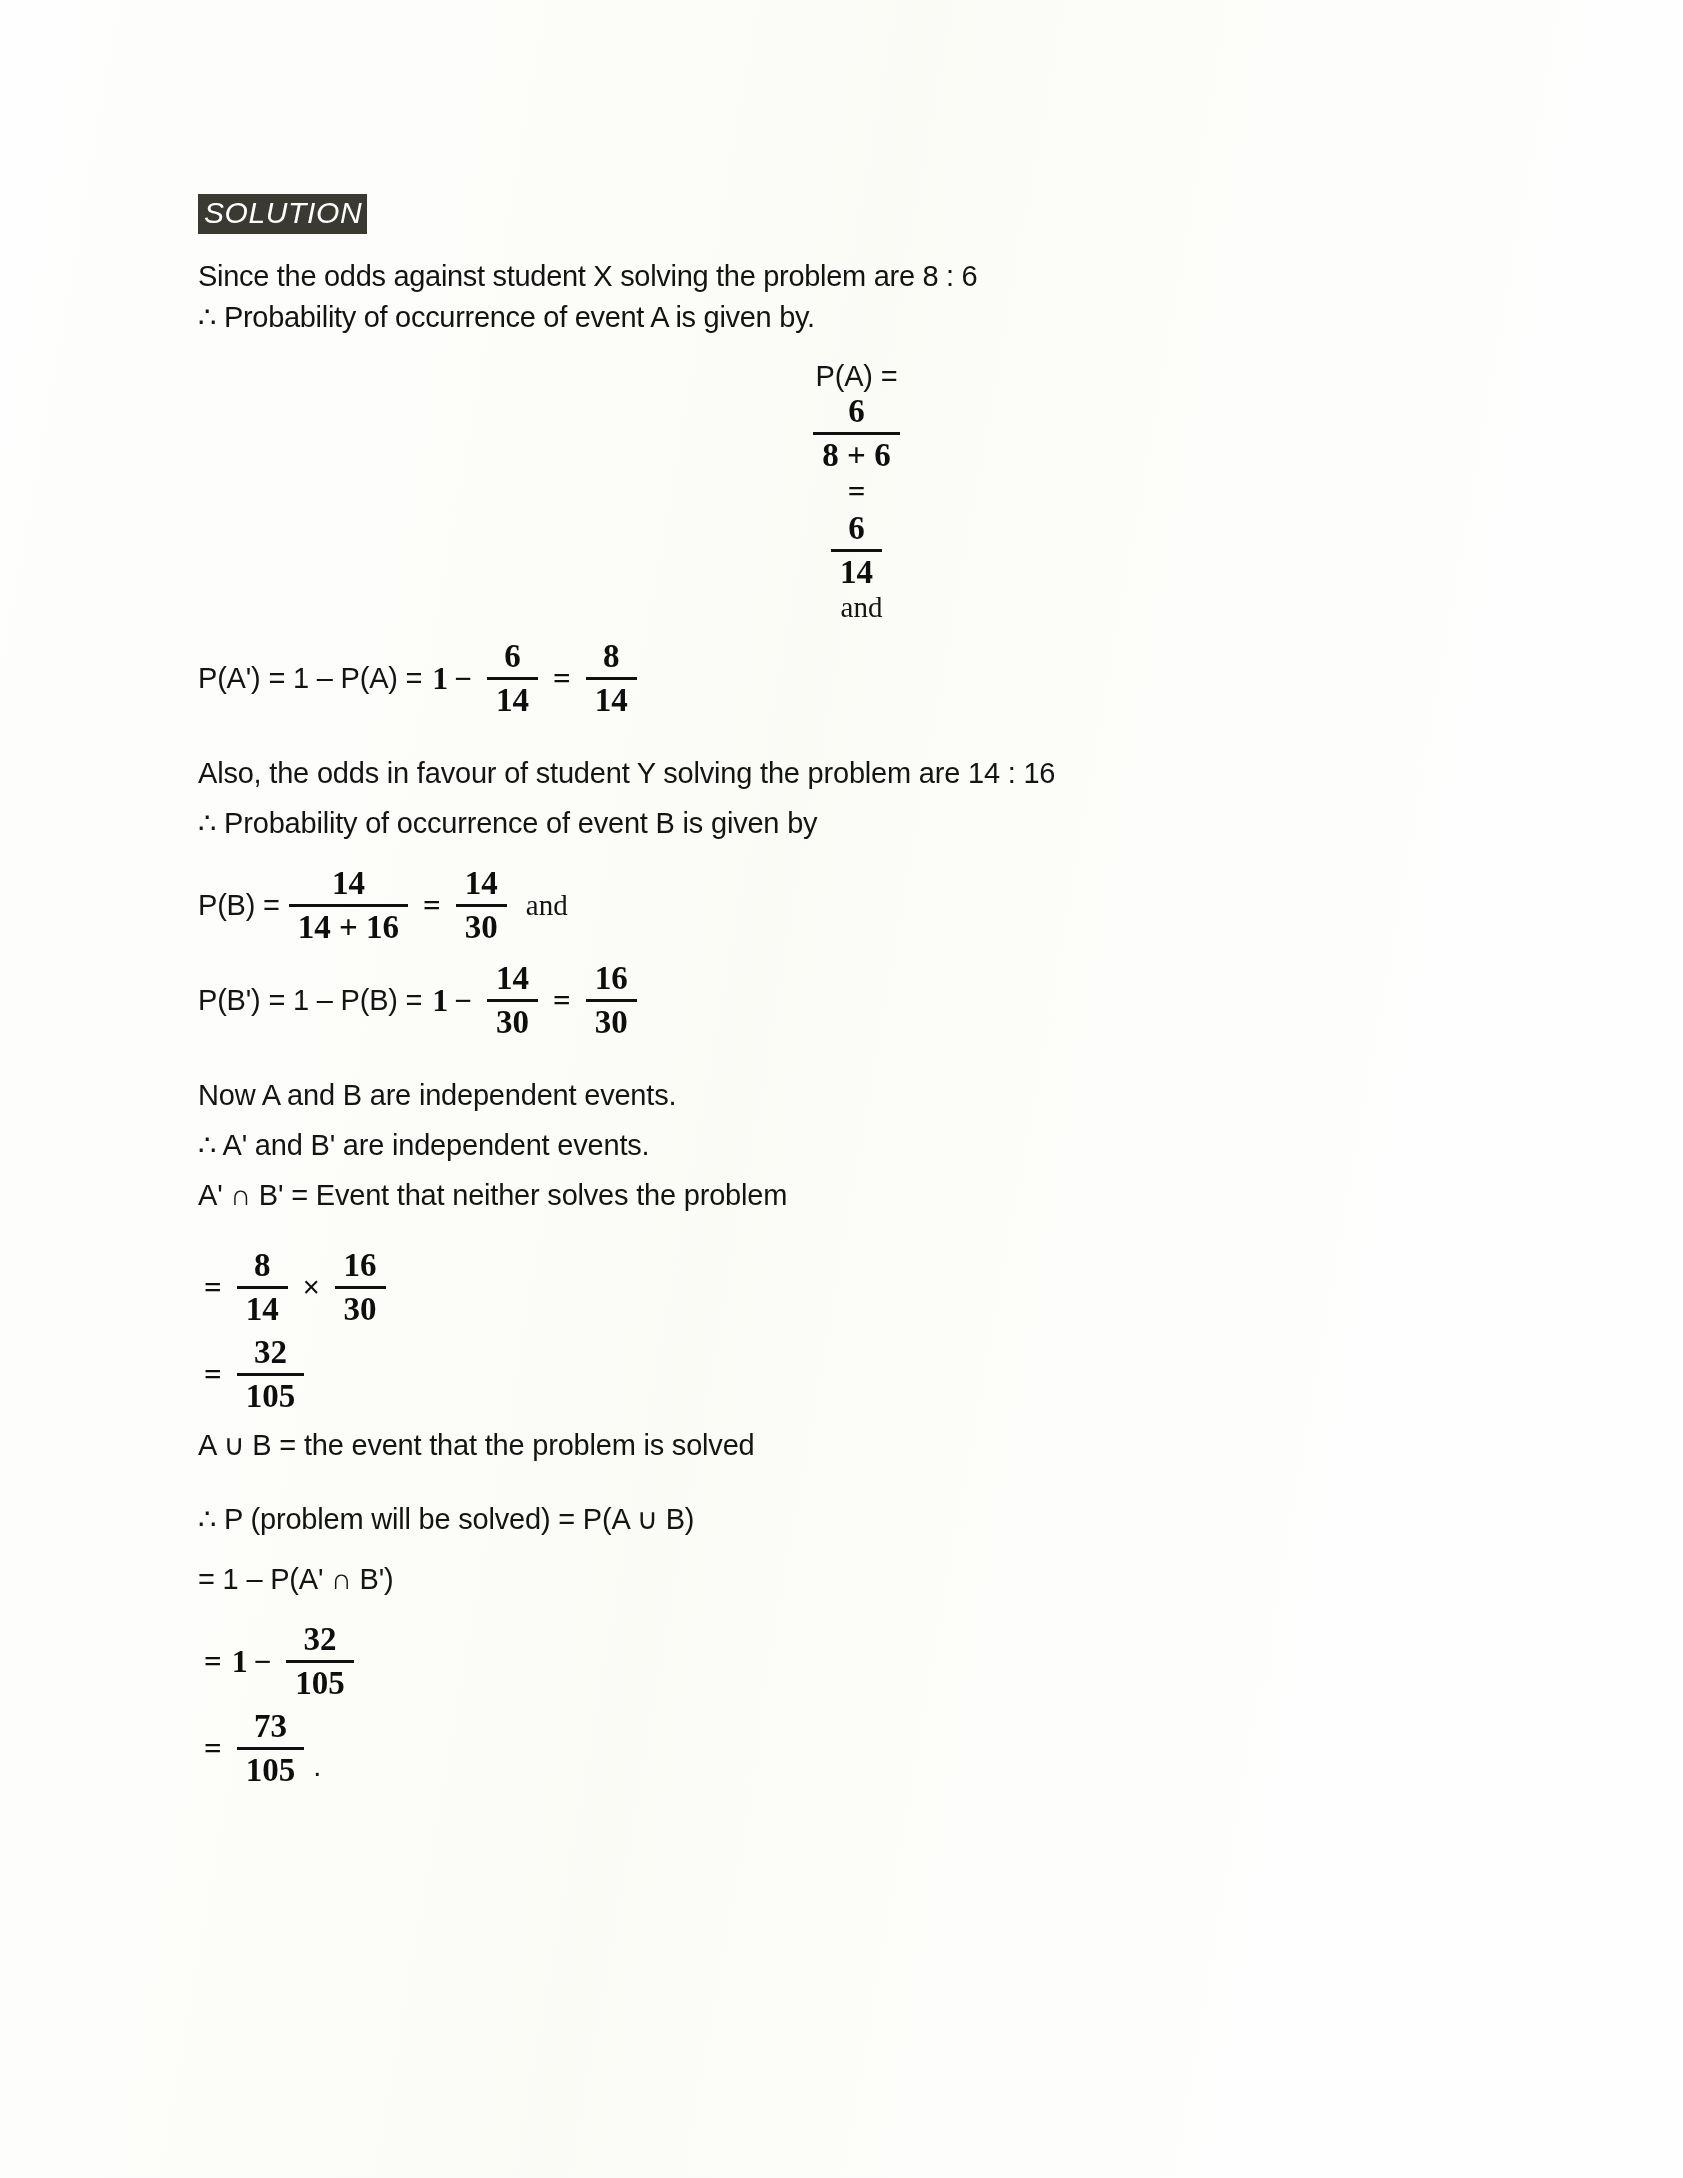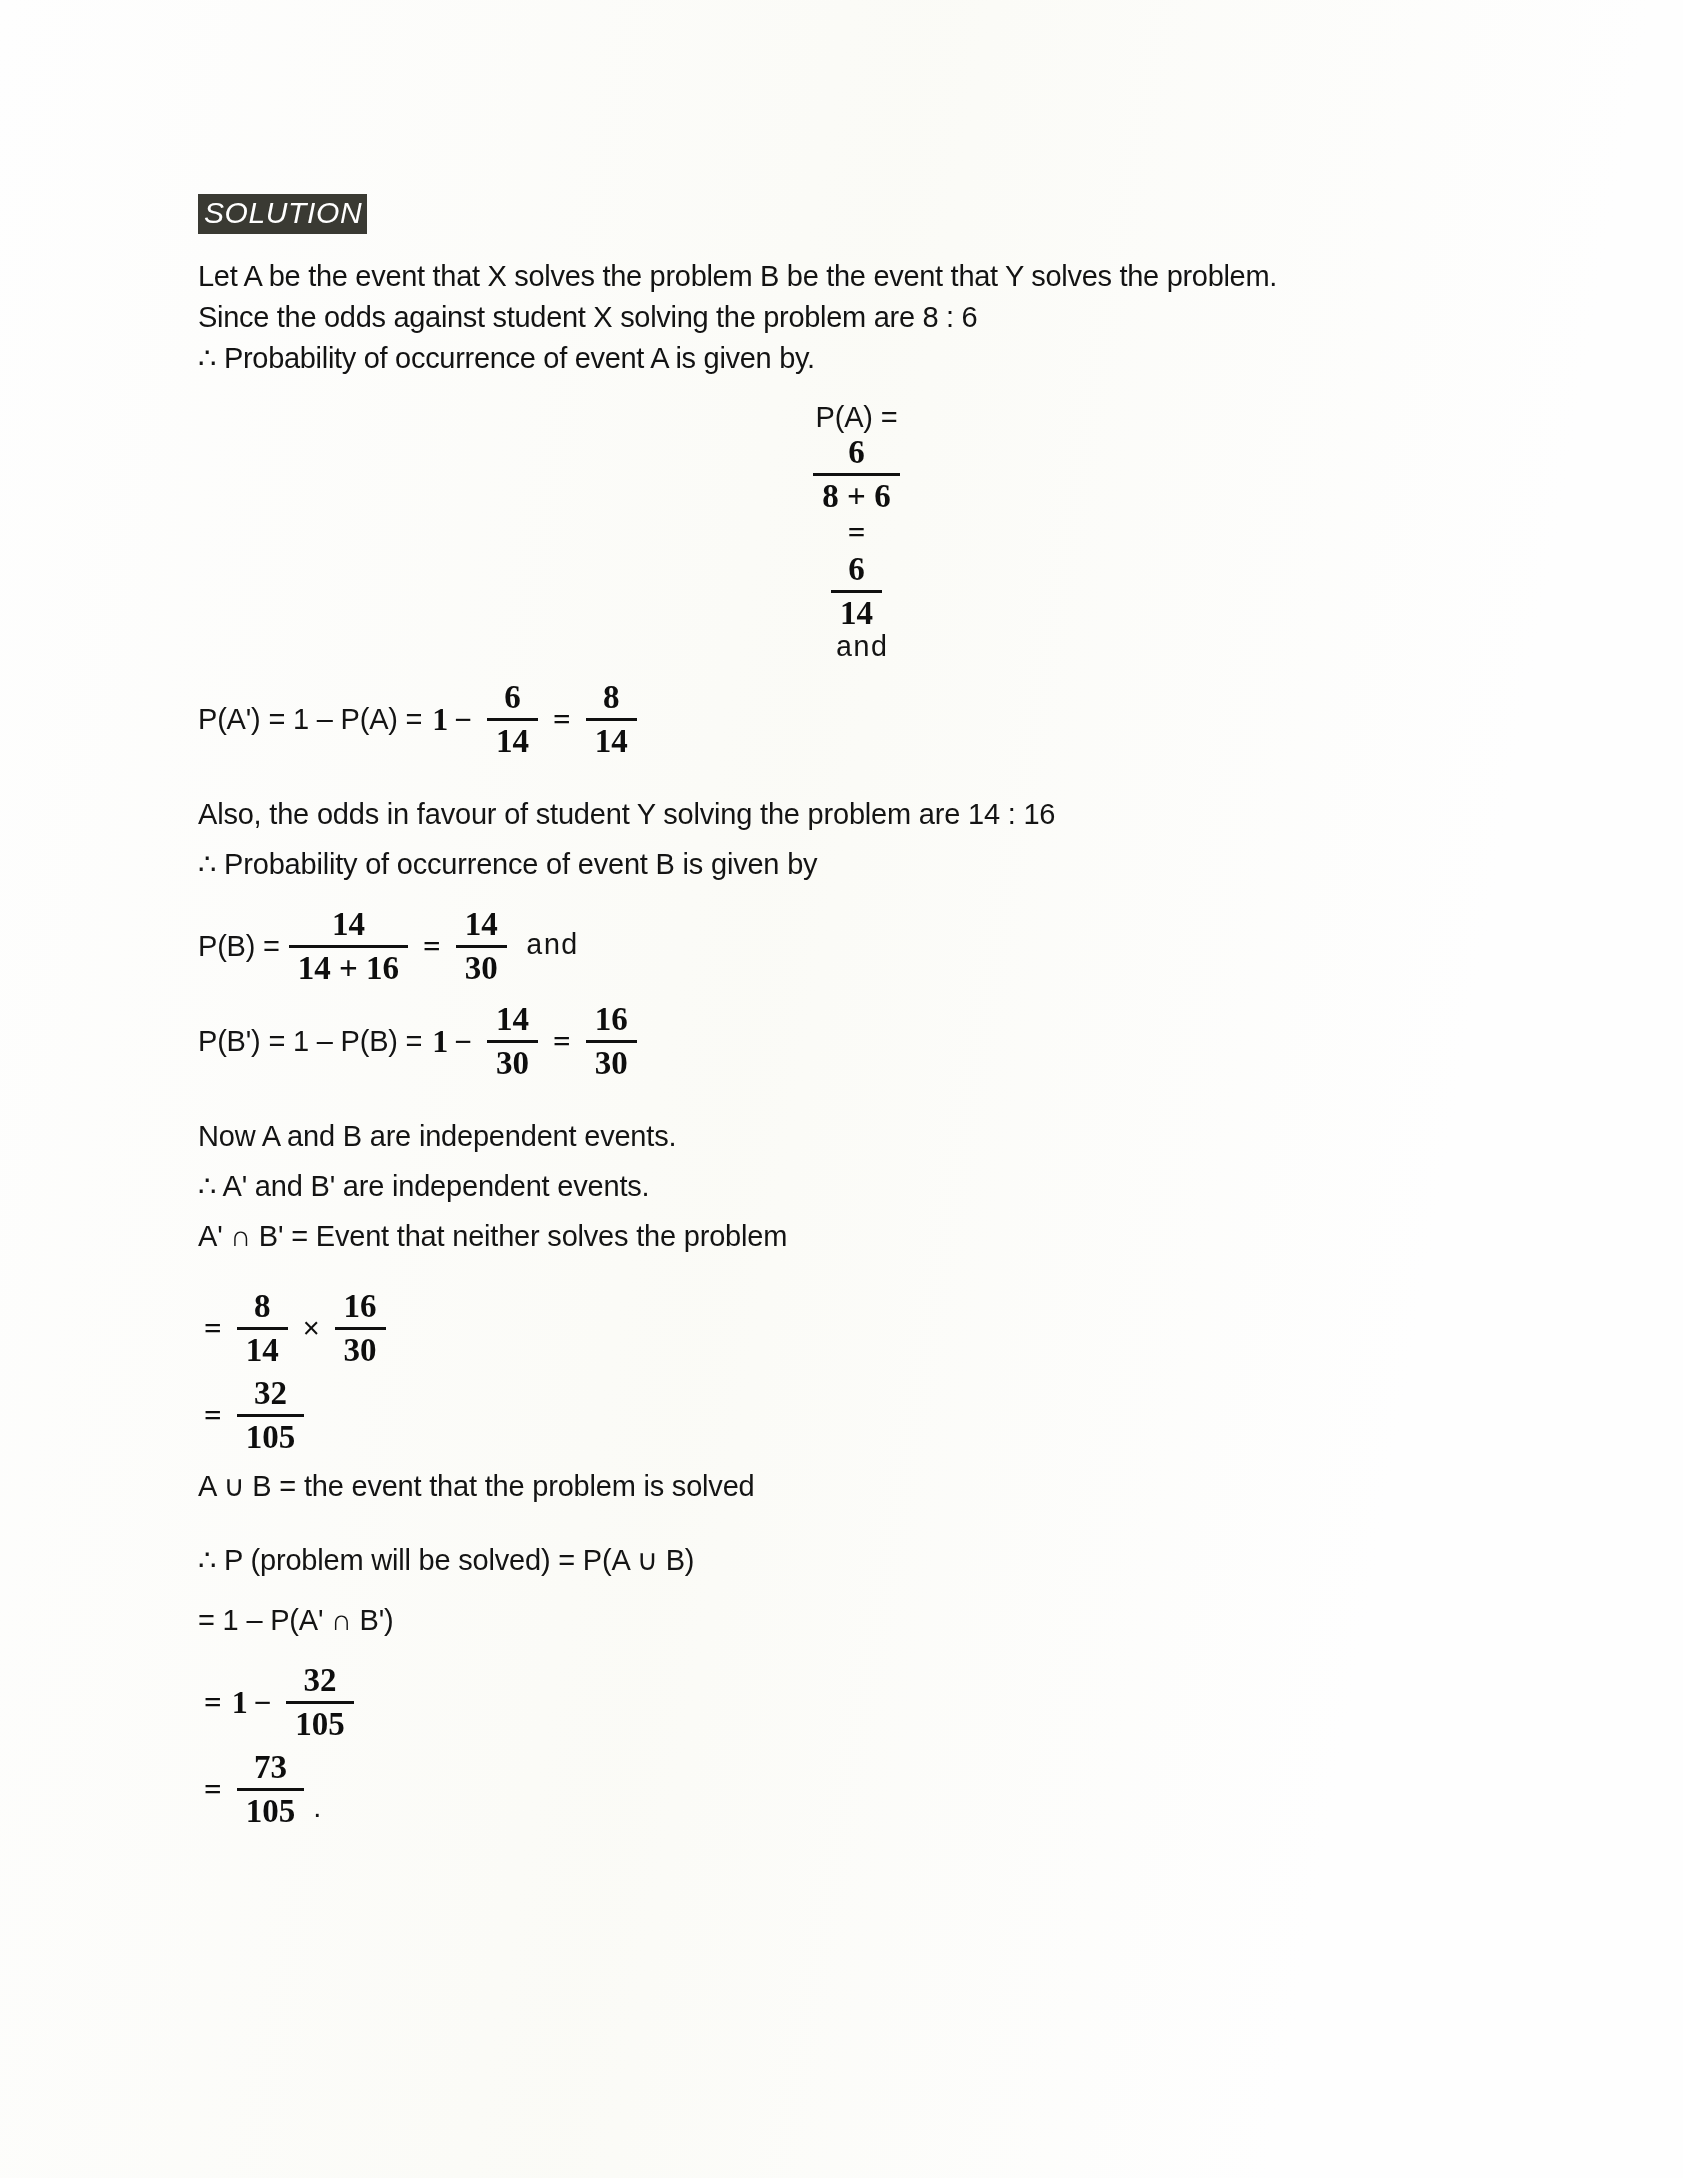--- a/index.html
+++ b/index.html
@@ -99,21 +99,21 @@
     font-weight: 400;
     font-size: 29px;
   }
   .mnum {
     font-family: "Liberation Serif", serif;
     font-weight: 700;
     font-size: 32px;
     color: #0e0e0e;
   }
   .mword {
-    font-family: Liberation Mono, monospace;
+    font-family: Liberation Serif, serif;
     font-size: 29px;
     color: #141414;
     padding-left: 10px;
   }
 
   
   .frac {
     display: inline-flex;
     flex-direction: column;
     align-items: center;
@@ -149,21 +149,20 @@
 <div class="page">
   <div class="scan-tint"></div>
 
   <div class="content">
 
     
     <div class="solution-head">SOLUTION</div>
 
     
     <div class="para">
-      <span class="line">Let A be the event that X solves the problem B be the event that Y solves the problem.</span>
       <span class="line">Since the odds against student X solving the problem are 8 : 6</span>
       <span class="line">∴ Probability of occurrence of event A is given by.</span>
     </div>
 
     <div class="gap-m"></div>
 
     
     <div class="mathrow" style="margin-bottom:14px;flex-direction:column;">
       <span class="mlabel">P(A)  =</span>
       <span class="frac">

